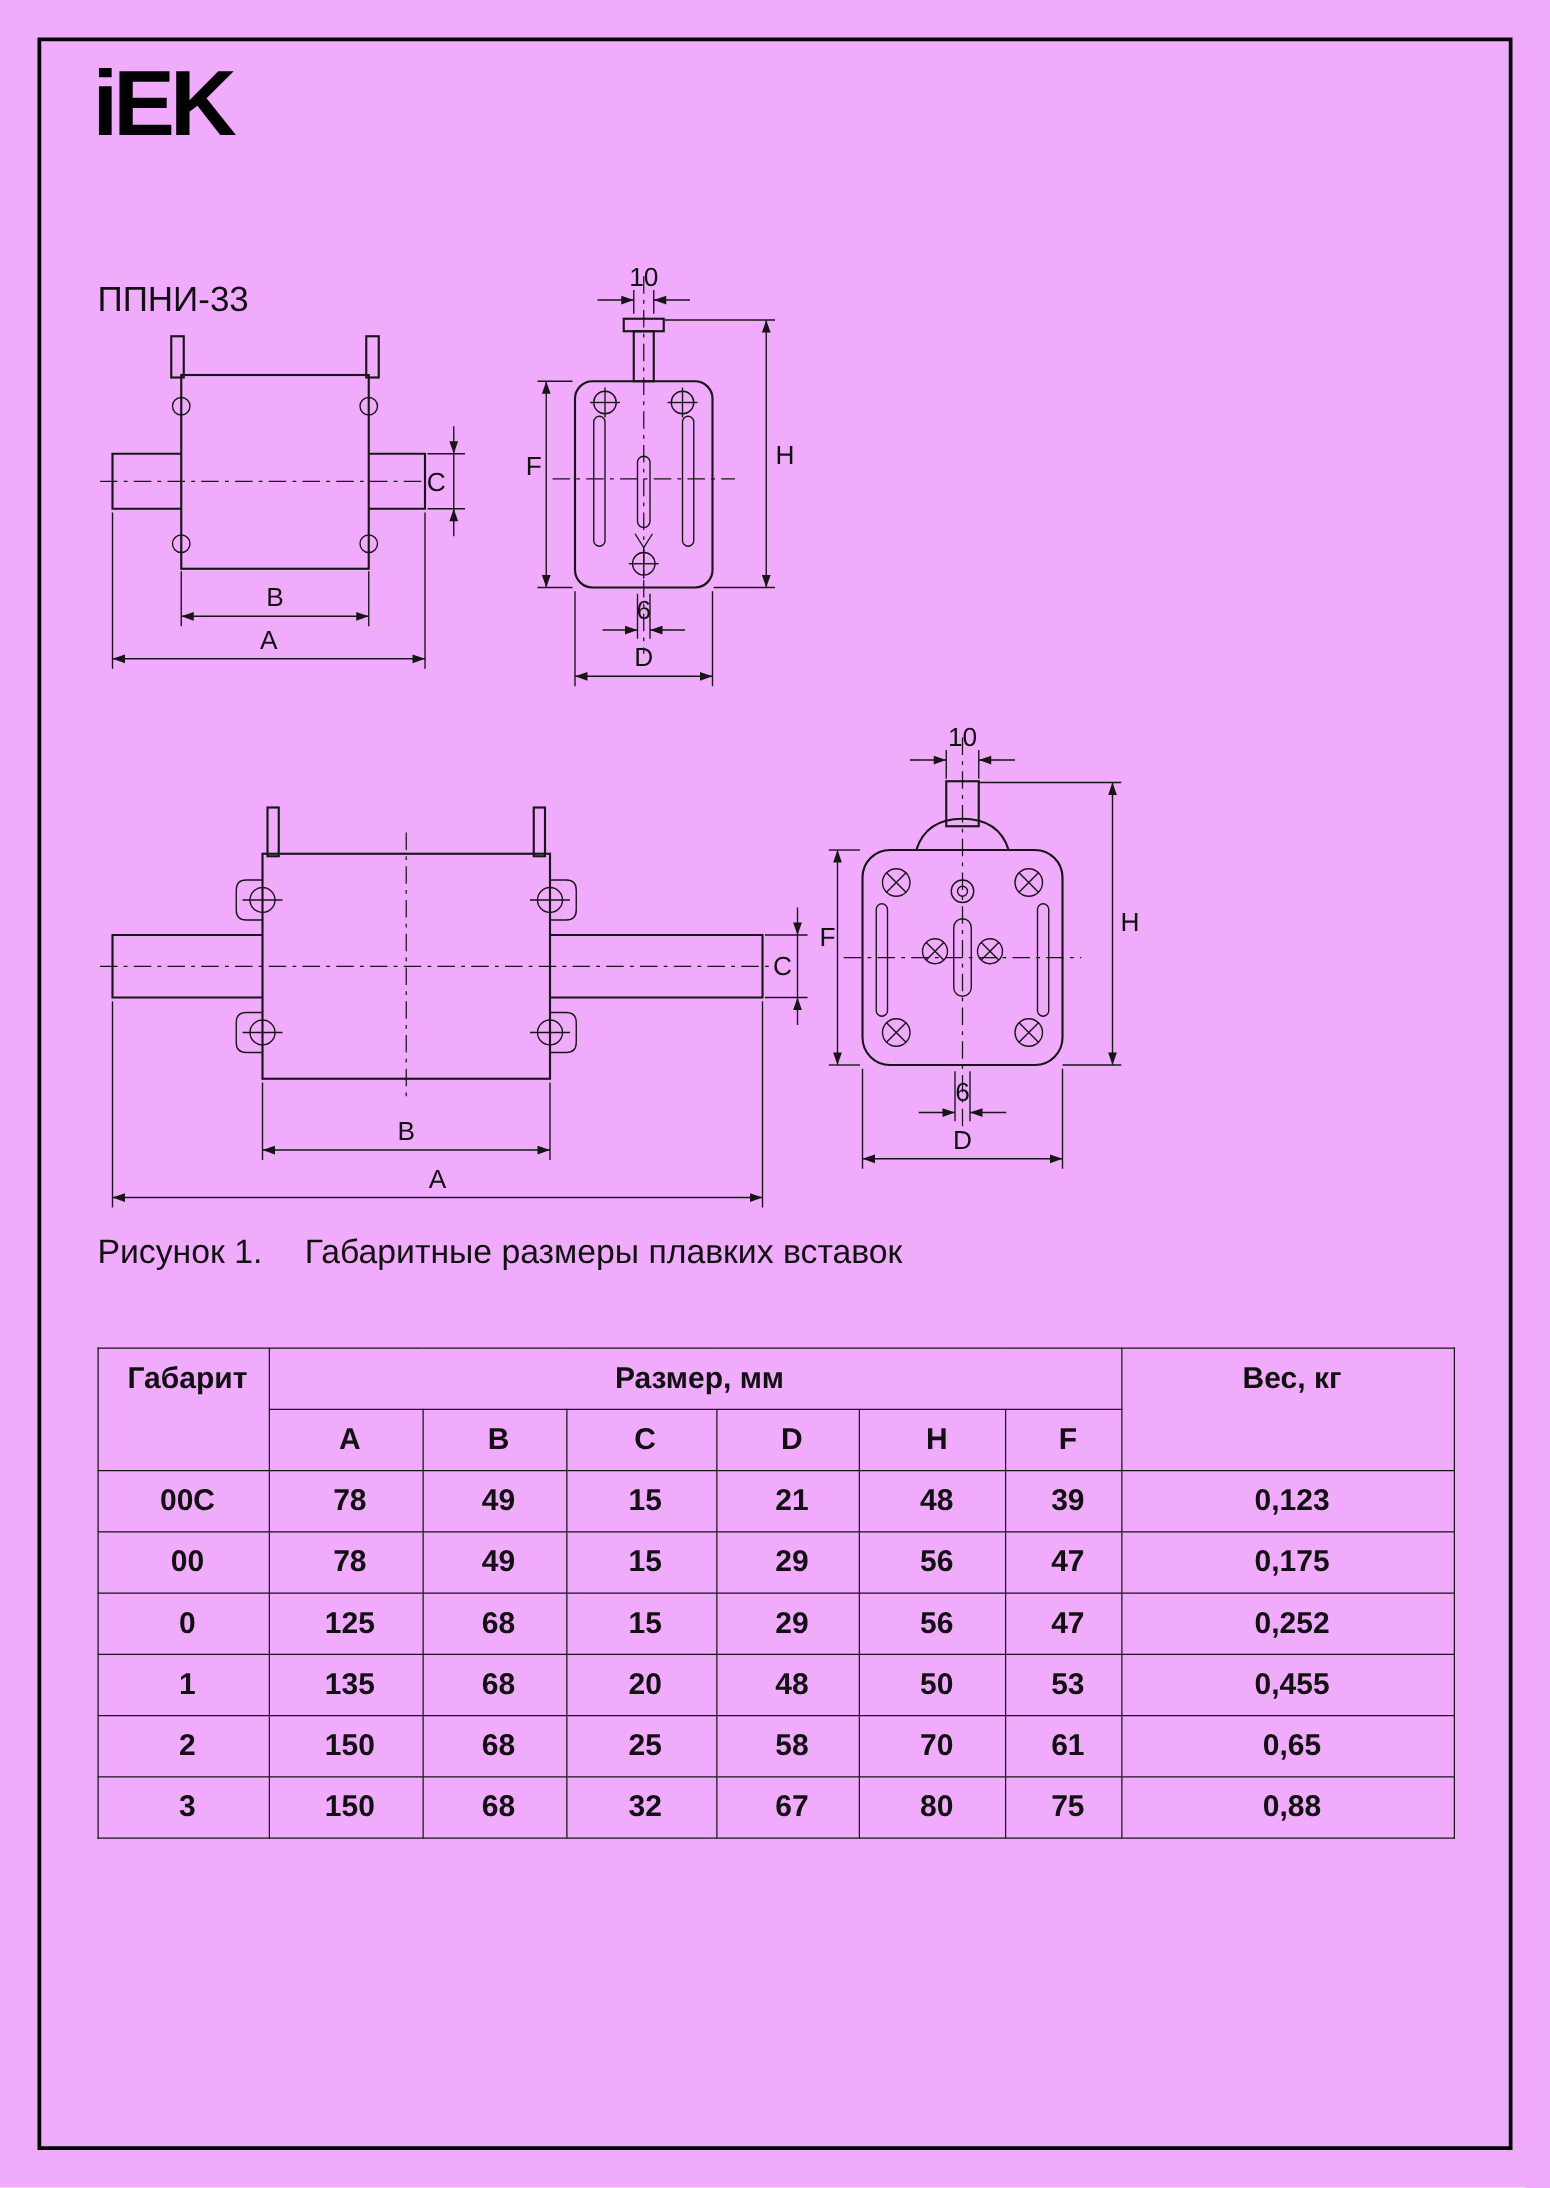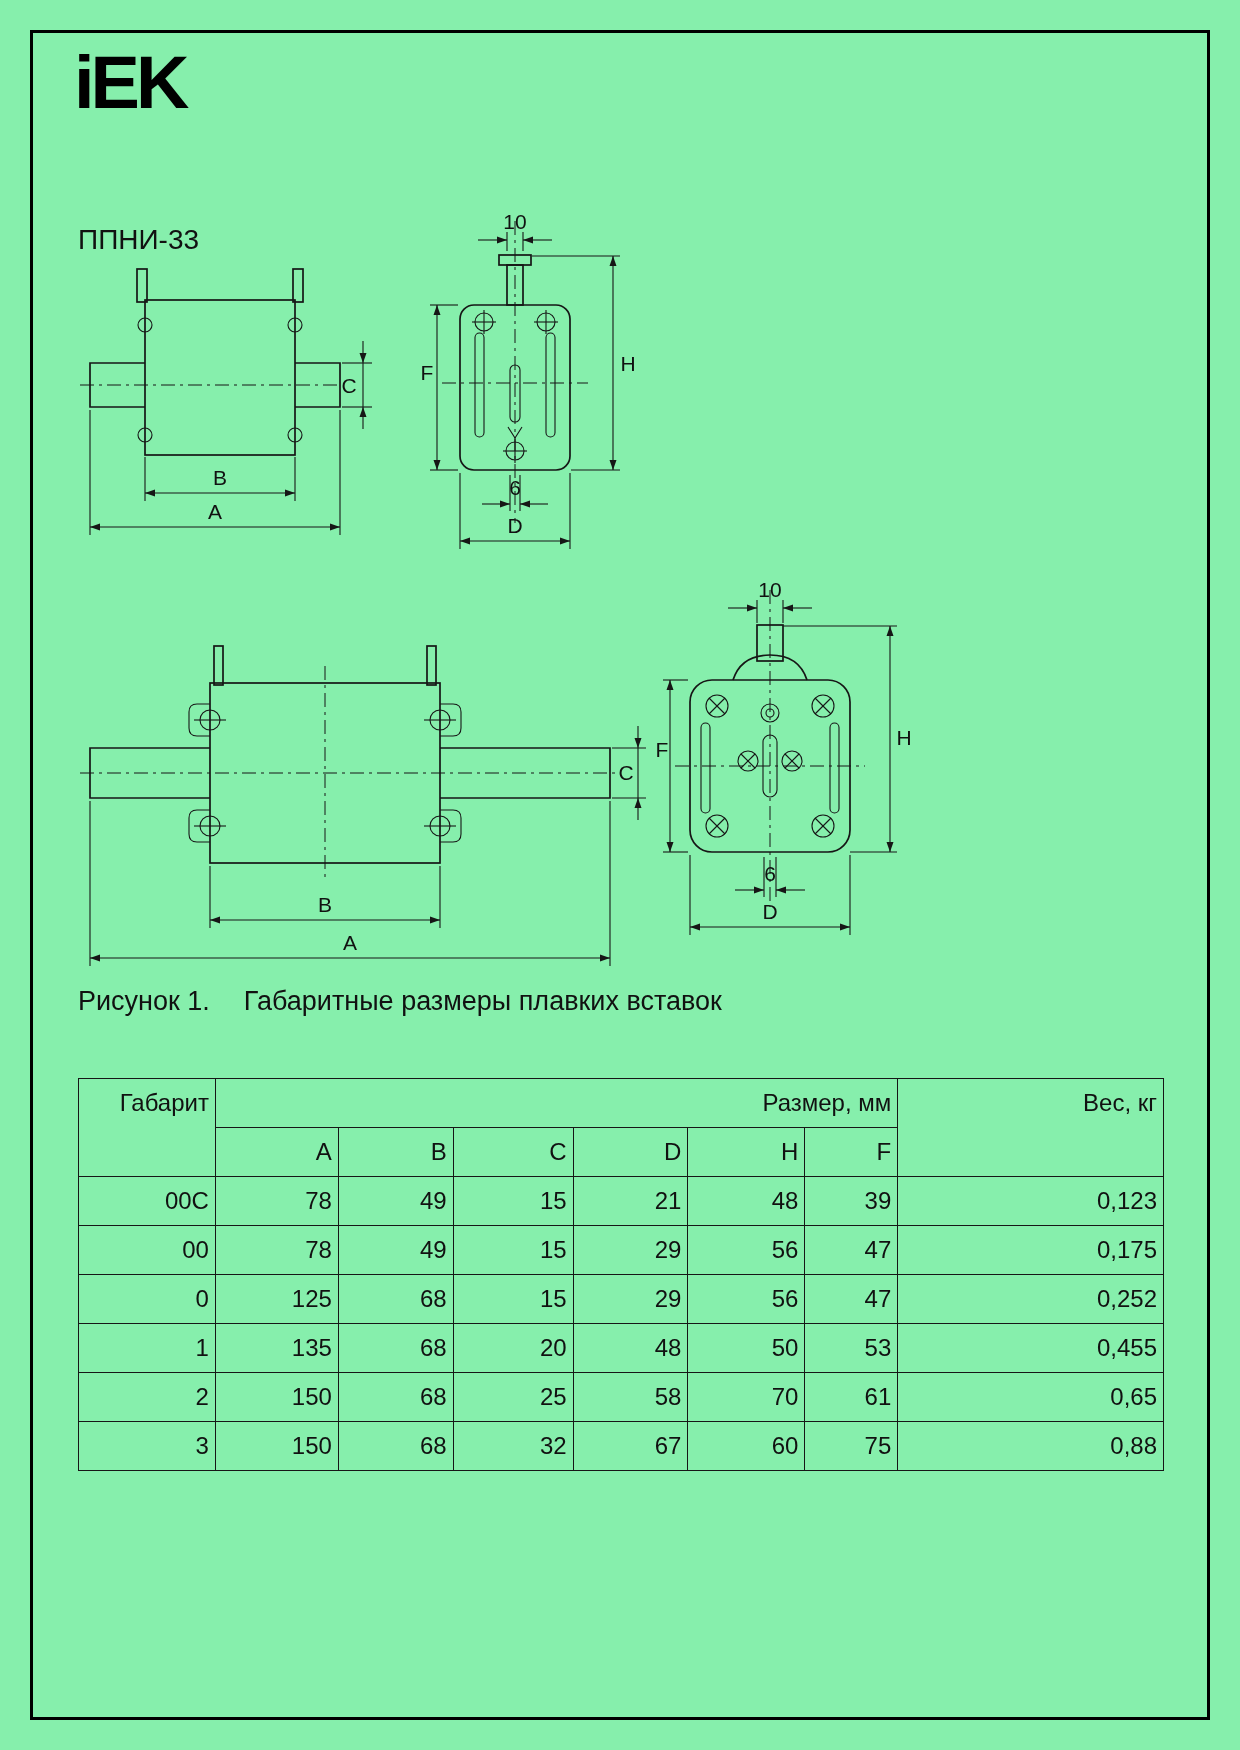--- a/index.html
+++ b/index.html
@@ -1,18 +1,18 @@
 <!DOCTYPE html>
 <html><head>
 <meta charset="utf-8">
 <style>
   * { margin:0; padding:0; box-sizing:border-box; }
   html,body { background:#fff; }
   .page {
-    position:relative; width:1240px; height:1750px; background:#86efac;
+    position:relative; width:1240px; height:1750px; background:#f0abfc;
     font-family:"Liberation Sans", sans-serif; color:#111; overflow:hidden;
   }
   .frame { position:absolute; inset:30px; border:3px solid #000; pointer-events:none; }
   .logo {
     position:absolute; left:74px; top:40px;
     font-size:74px; font-weight:800; letter-spacing:-4px; color:#000;
   }
   .section-label { position:absolute; font-size:28px; color:#111; }
   .lbl-top { left:78px; top:224px; }
   .lbl-bottom { left:78px; top:586px; }
@@ -22,21 +22,21 @@
   svg .ln  { stroke:#161616; stroke-width:1.7; fill:none; stroke-linejoin:miter; }
   svg .thin{ stroke:#161616; stroke-width:1.1; fill:none; }
   svg .cl  { stroke:#161616; stroke-width:1; fill:none; stroke-dasharray:14 5 3 5; }
   svg .ar  { fill:#161616; stroke:none; }
   svg text { font-family:"Liberation Sans", sans-serif; font-size:21px; fill:#111; }
   table.dim {
     position:absolute; left:78px; top:1078px; width:1086px;
     border-collapse:collapse; font-size:24px; color:#111;
   }
   table.dim th, table.dim td {
-    border:1px solid #161616; font-weight:400; text-align:right;
+    border:1px solid #161616; font-weight:700; text-align:center;
     padding:10px 6px 10px 12px; vertical-align:top; height:48px;
   }
 </style>
 </head>
 <body>
 
 <div class="page">
   <div class="frame"></div>
 
   <div class="logo">iEK</div>
@@ -333,19 +333,19 @@
         <td>70</td>
         <td>61</td>
         <td>0,65</td>
       </tr>
       <tr>
         <td>3</td>
         <td>150</td>
         <td>68</td>
         <td>32</td>
         <td>67</td>
-        <td>60</td>
+        <td>80</td>
         <td>75</td>
         <td>0,88</td>
       </tr>
     </tbody>
   </table>
 </div>
 
 </body></html>

